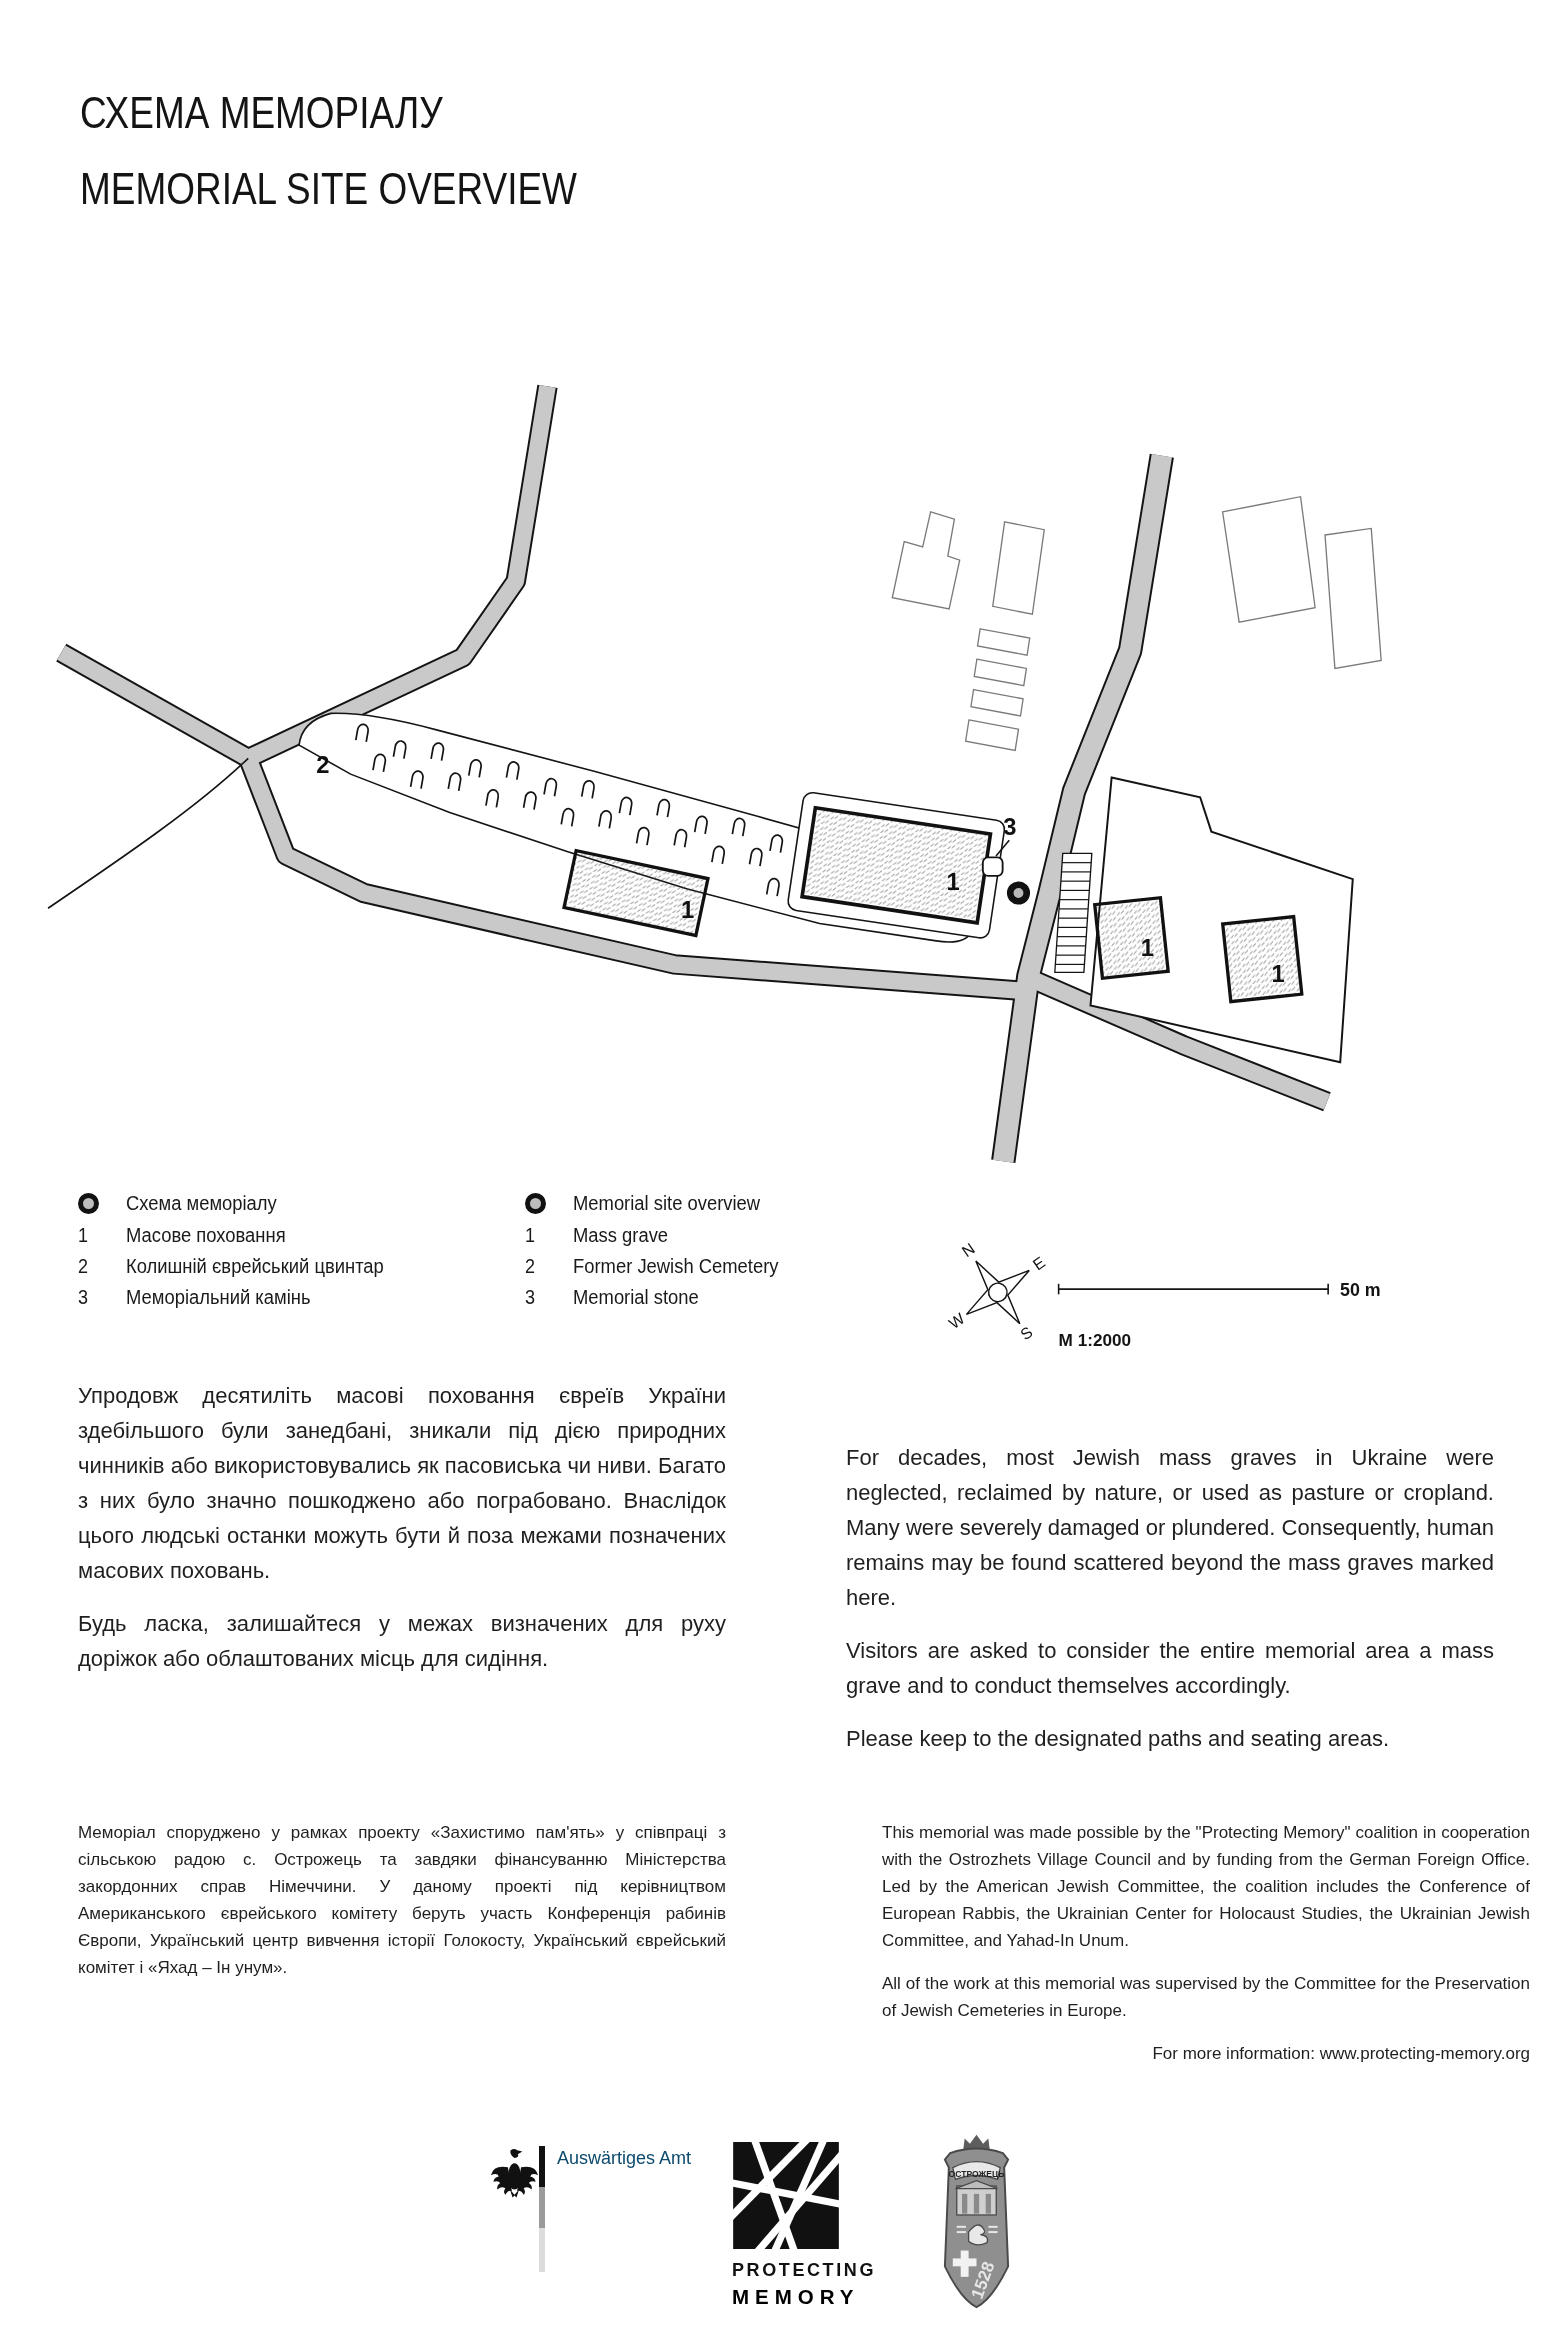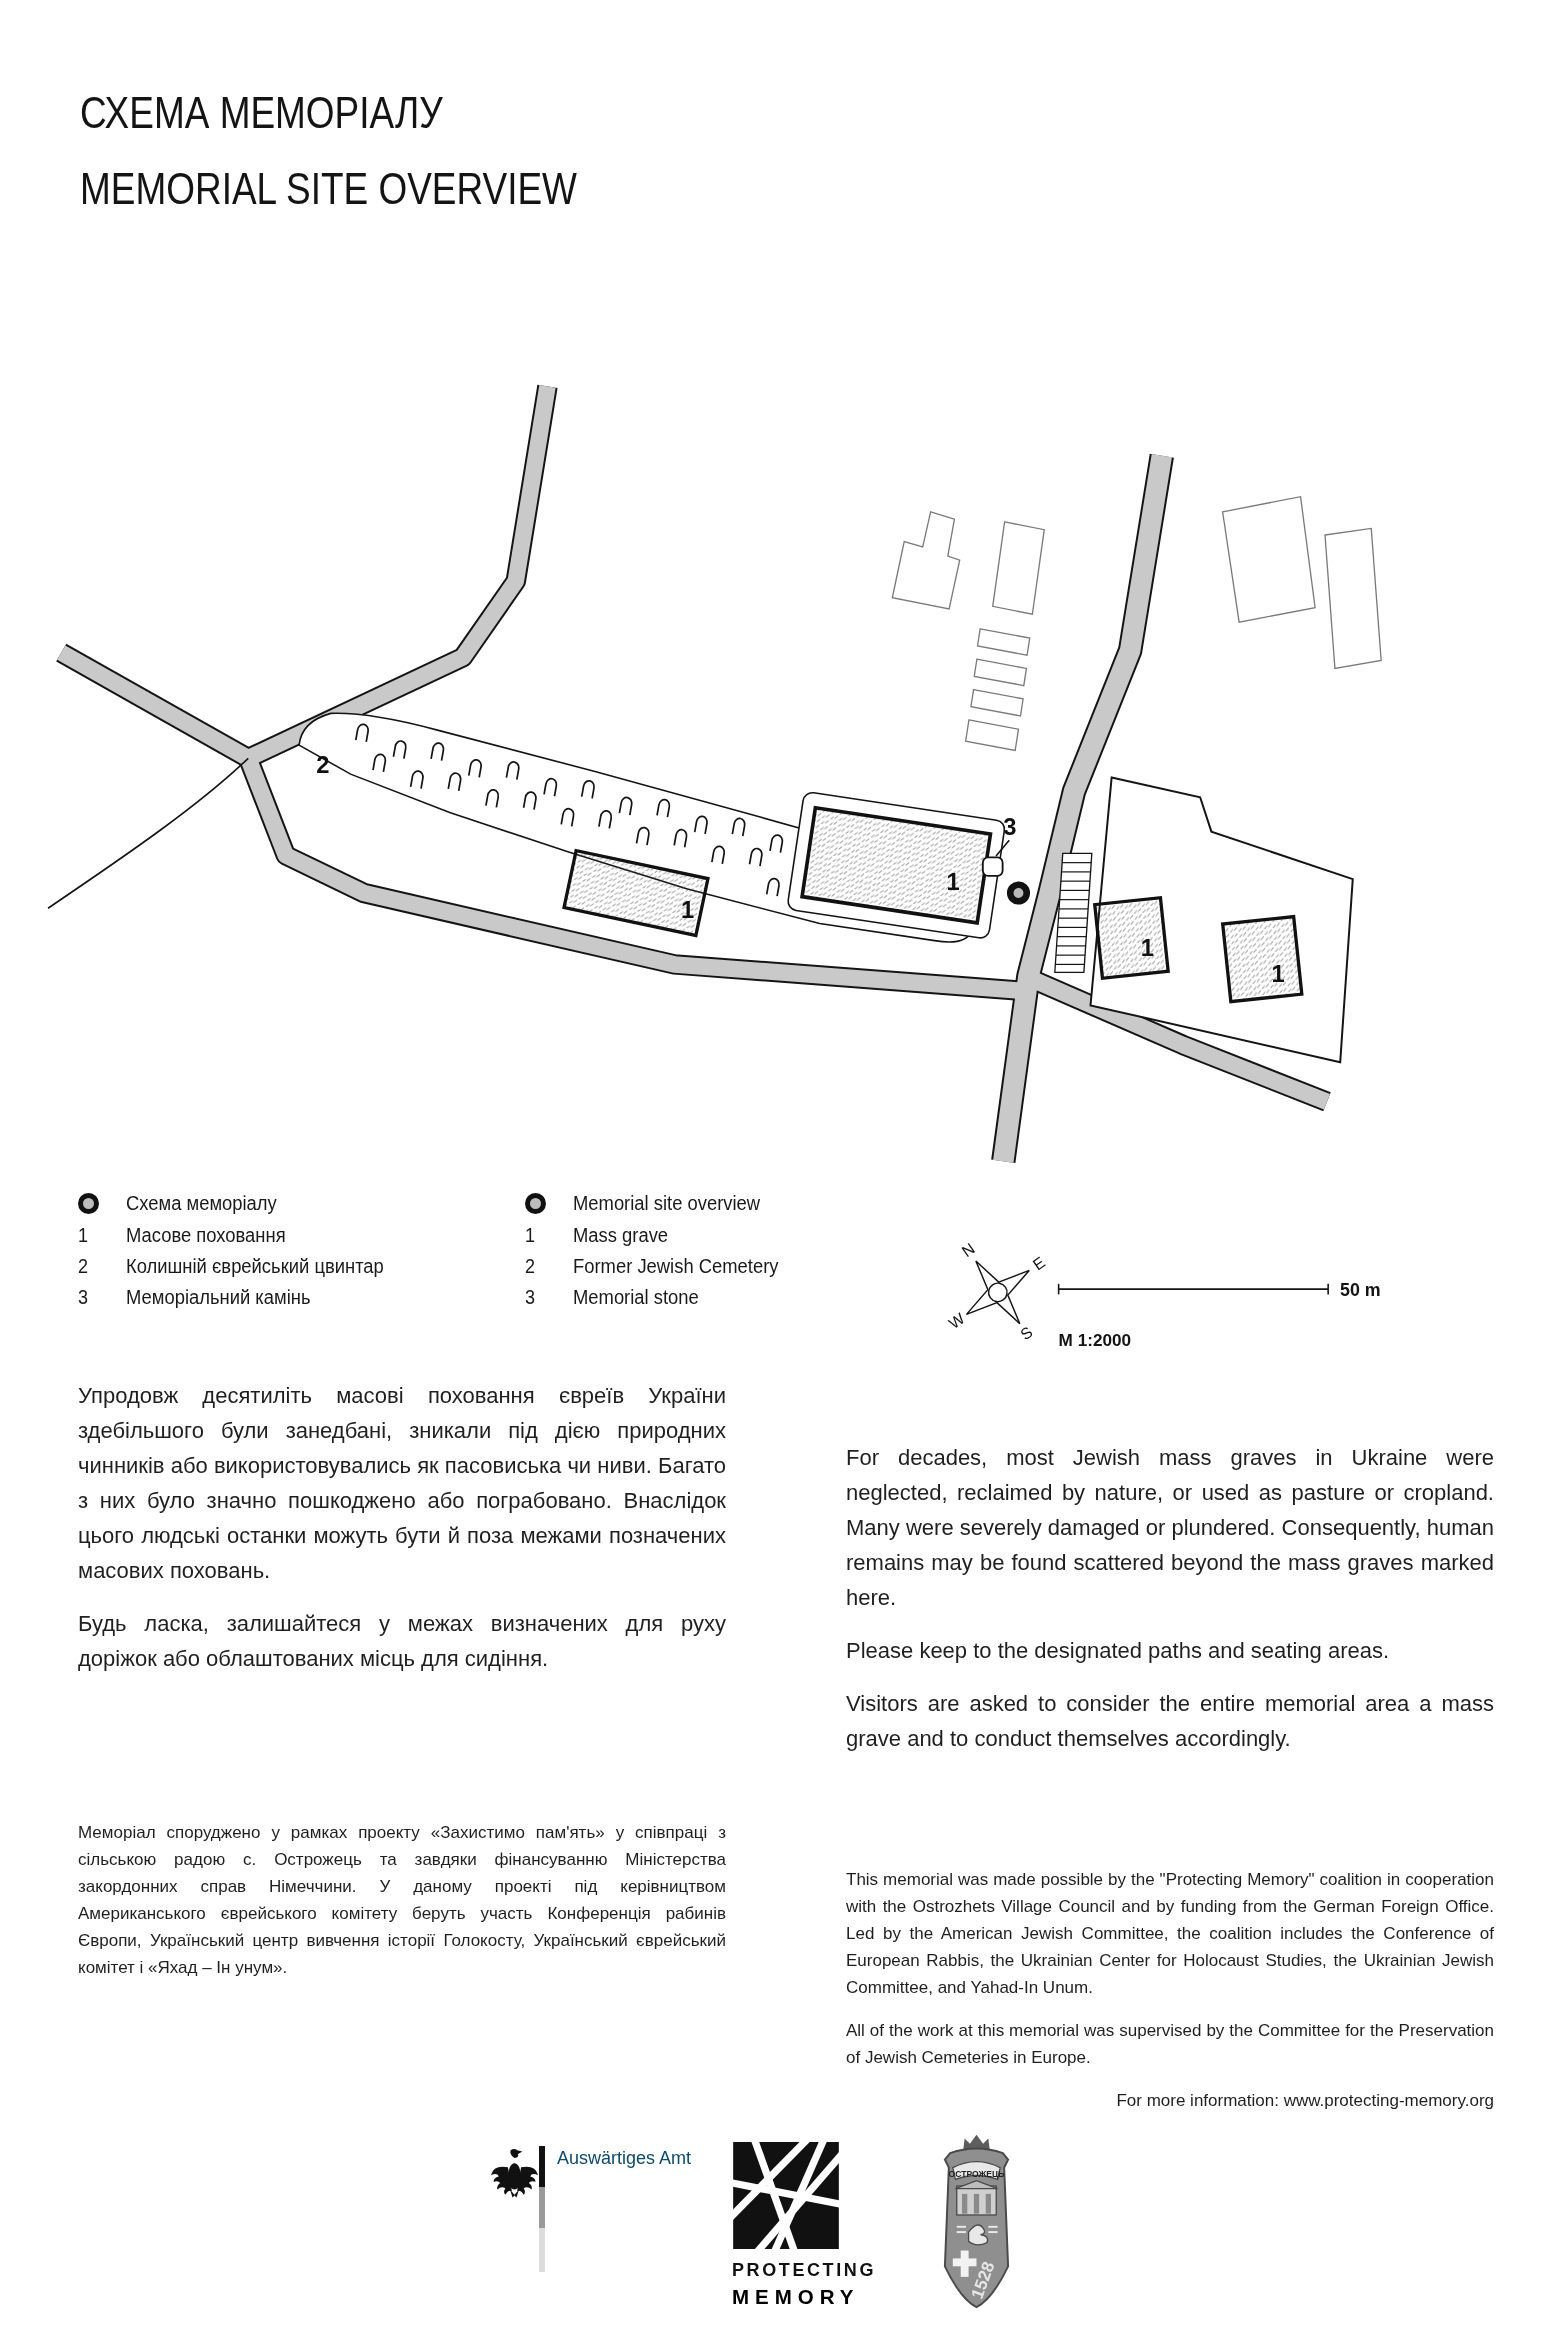--- a/index.html
+++ b/index.html
@@ -223,27 +223,27 @@
   <text x="598" y="110" font-size="27" font-weight="700" fill="#141414">50 m</text>
   <text x="172" y="186" font-size="26" font-weight="700" fill="#141414">М 1:2000</text>
 </svg>
 
 <div class="col big" style="left:78px;top:1378px;">
   <p>Упродовж десятиліть масові поховання євреїв України здебільшого були занедбані, зникали під дією природних чинників або використовувались як пасовиська чи ниви. Багато з них було значно пошкоджено або пограбовано. Внаслідок цього людські останки можуть бути й поза межами позначених масових поховань.</p>
   <p>Будь ласка, залишайтеся у межах визначених для руху доріжок або облаштованих місць для сидіння.</p>
 </div>
 <div class="col big" style="left:846px;top:1440px;">
   <p>For decades, most Jewish mass graves in Ukraine were neglected, reclaimed by nature, or used as pasture or cropland. Many were severely damaged or plundered. Consequently, human remains may be found scattered beyond the mass graves marked here.</p>
+  <p>Visitors are asked to consider the entire memorial area a mass grave and to conduct themselves accordingly.</p>
   <p>Please keep to the designated paths and seating areas.</p>
-  <p>Visitors are asked to consider the entire memorial area a mass grave and to conduct themselves accordingly.</p>
 </div>
 <div class="col small" style="left:78px;top:1819px;">
   <p>Меморіал споруджено у рамках проекту «Захистимо пам'ять» у співпраці з сільською радою с. Острожець та завдяки фінансуванню Міністерства закордонних справ Німеччини. У даному проекті під керівництвом Американського єврейського комітету беруть участь Конференція рабинів Європи, Український центр вивчення історії Голокосту, Український єврейський комітет і «Яхад – Ін унум».</p>
 </div>
-<div class="col small" style="left:846px;top:1819px;margin-top:47px;">
+<div class="col small" style="left:882px;top:1819px;">
   <p>This memorial was made possible by the "Protecting Memory" coalition in cooperation with the Ostrozhets Village Council and by funding from the German Foreign Office. Led by the American Jewish Committee, the coalition includes the Conference of European Rabbis, the Ukrainian Center for Holocaust Studies, the Ukrainian Jewish Committee, and Yahad-In Unum.</p>
   <p>All of the work at this memorial was supervised by the Committee for the Preservation of Jewish Cemeteries in Europe.</p>
   <p style="text-align:right;">For more information: www.protecting-memory.org</p>
 </div>
 
 <div class="abs" style="left:488px;top:2141px;width:218px;height:145px;">
   <svg width="53" height="59" style="position:absolute;left:0;top:4px;" viewBox="0 0 80 90">
     <g fill="#111">
       <ellipse cx="40" cy="48" rx="10" ry="20"></ellipse>
       <path d="M40,20 q-8,-6 -6,-12 q6,-4 10,0 l8,2 -7,4 q3,4 -5,6 Z"></path>

